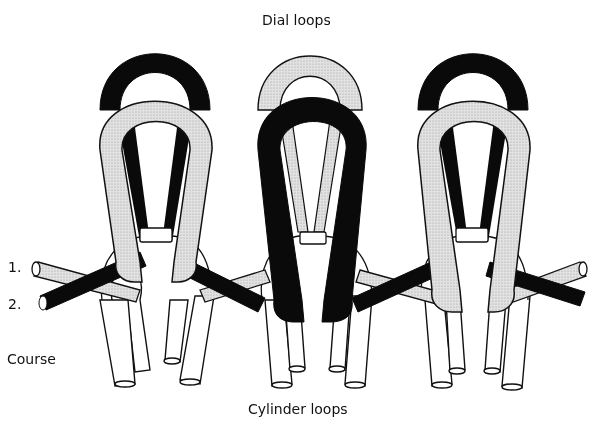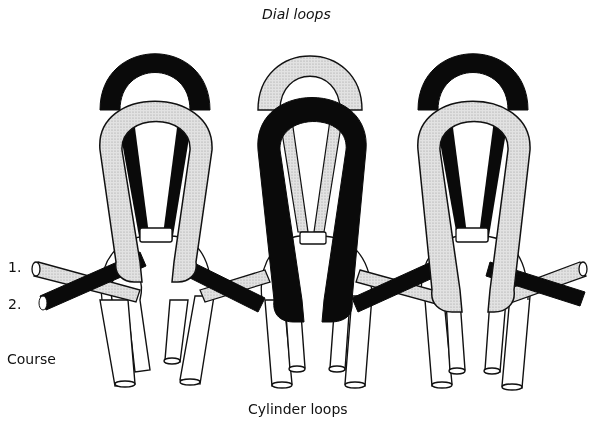--- a/index.html
+++ b/index.html
@@ -1,18 +1,18 @@
 <!DOCTYPE html>
 <html><head>
   <meta charset="utf-8">
   <style>
     html, body { margin: 0; padding: 0; background: #ffffff; }
     body { width: 600px; height: 426px; position: relative; overflow: hidden; font-family: "DejaVu Sans", "Liberation Sans", sans-serif; }
     .label { position: absolute; color: #111111; font-size: 14px; white-space: nowrap; }
-    #lbl-dial { left: 262px; top: 6px; font-style: italic; }
+    #lbl-dial { left: 262px; top: 12px; }
     #lbl-cyl { left: 248px; top: 401px; }
     #lbl-c1 { left: 8px; top: 259px; }
     #lbl-c2 { left: 8px; top: 296px; }
     #lbl-course { left: 7px; top: 351px; }
     svg { position: absolute; left: 0; top: 0; }
   </style>
 </head>
 <body>
 
 <div class="label" id="lbl-dial">Dial loops</div>

